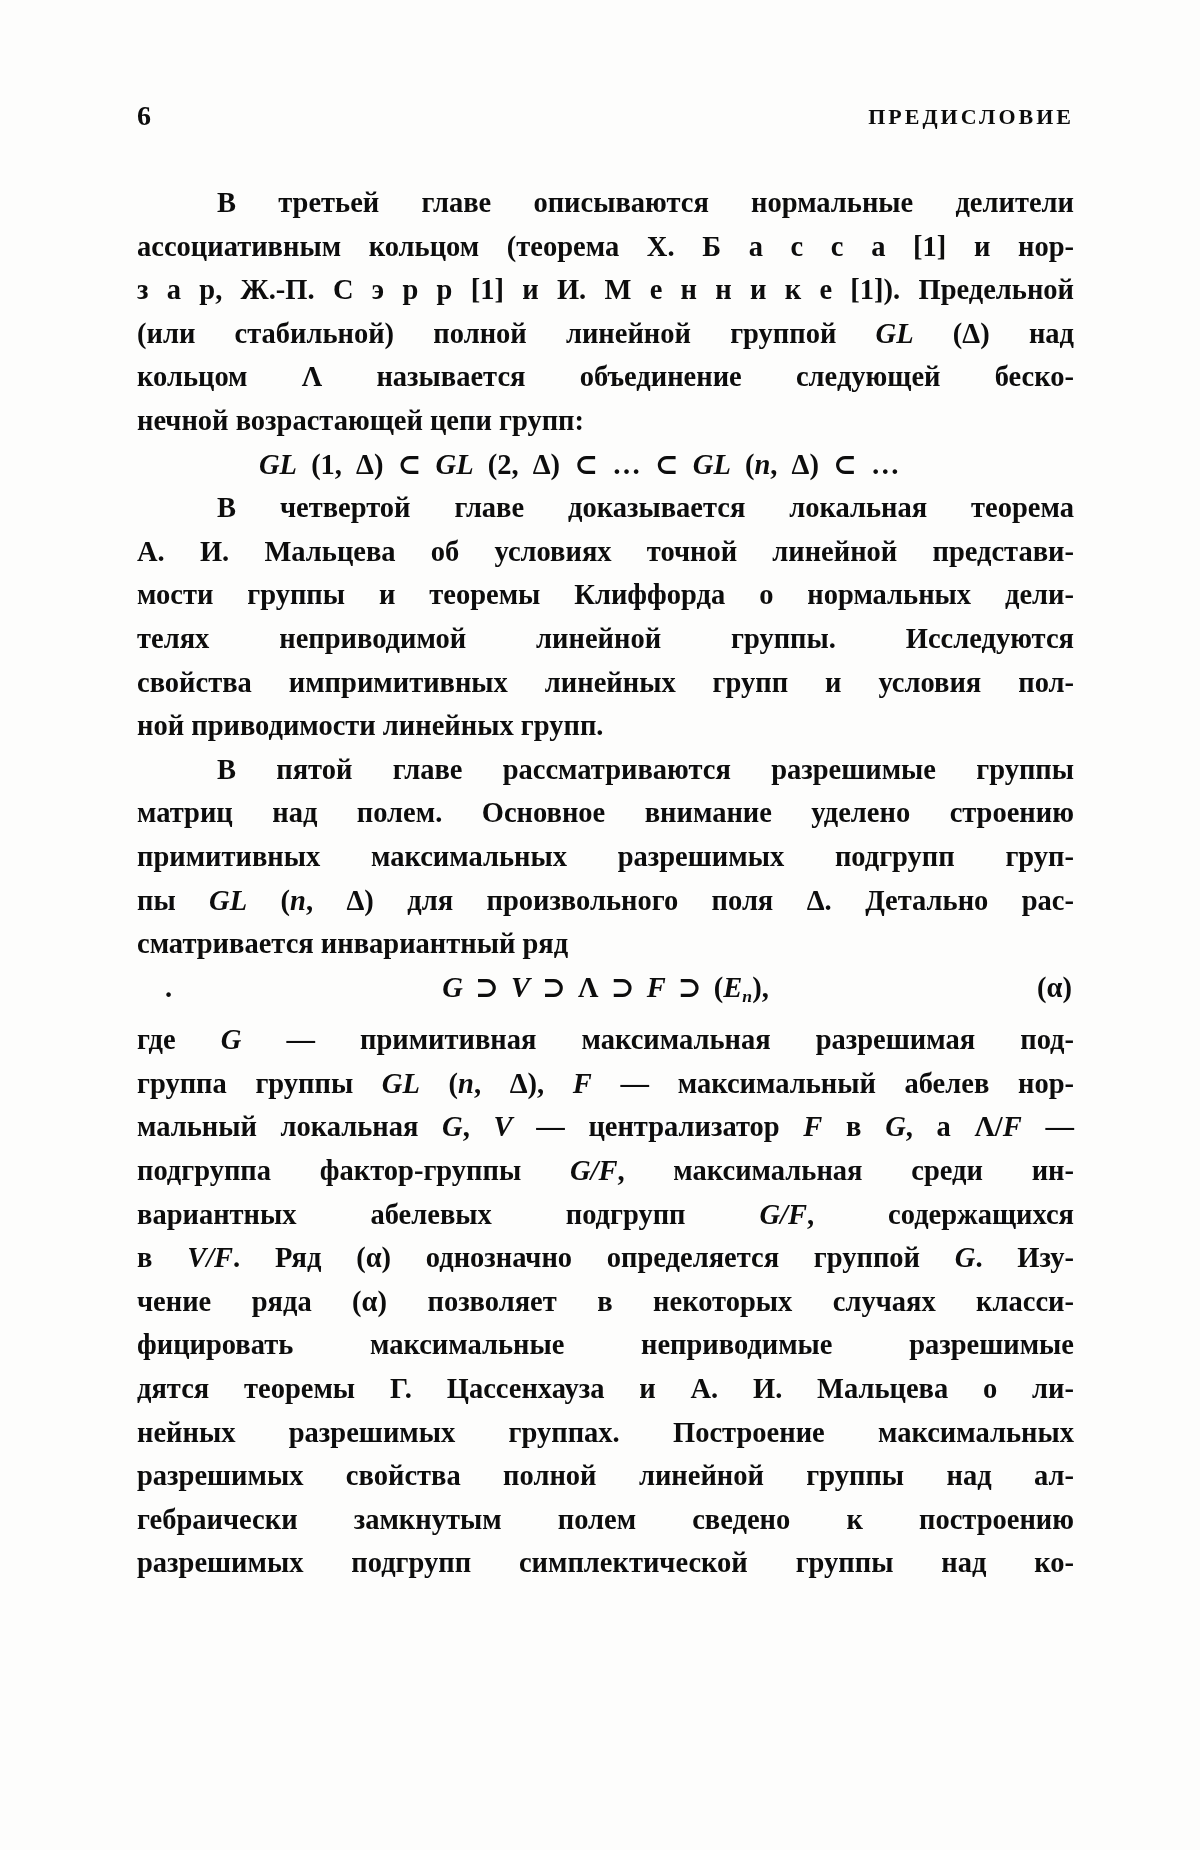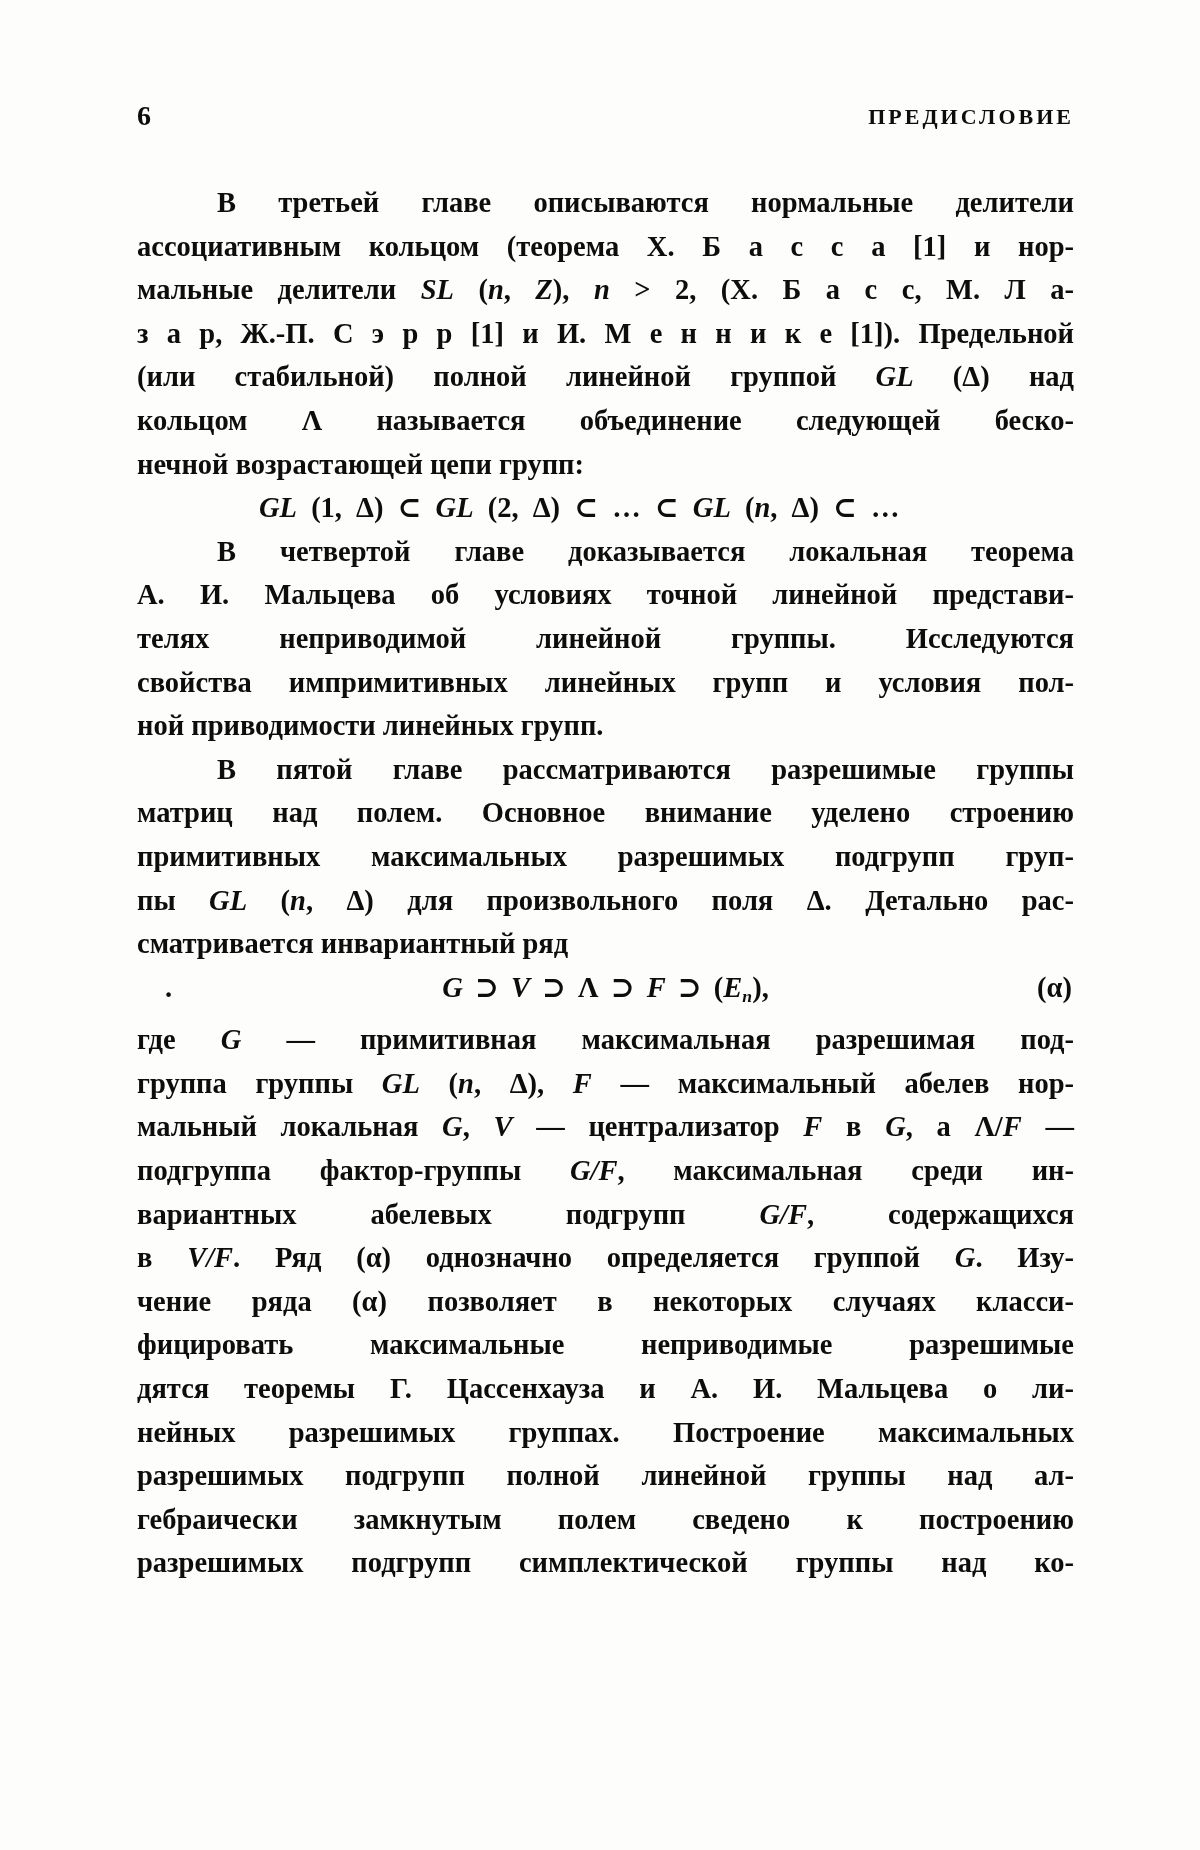--- a/index.html
+++ b/index.html
@@ -97,44 +97,44 @@
 <body>
 
 <div class="page">
   <div class="pagehead">
     <span class="pagenum">6</span>
     <span class="runtitle">ПРЕДИСЛОВИЕ</span>
   </div>
   <div class="body-block">
       <div class="line indent"><span>В третьей главе описываются нормальные делители</span></div>
       <div class="line"><span>ассоциативным кольцом (теорема Х. Б а с с а [1] и нор-</span></div>
-      <div class="line"><span>мальные делители </span><span class="m">SL</span><span> (</span><span class="m">n</span><span>, </span><span class="m">Z</span><span>), </span><span class="m">n</span><span> &gt; 2, (Х. Б а с с, М. Л а-</span></div>
       <div class="line"><span>з а р, Ж.-П. С э р р [1] и И. М е н н и к е [1]). Предельной</span></div>
       <div class="line"><span>(или стабильной) полной линейной группой </span><span class="m">GL</span><span> (Δ) над</span></div>
       <div class="line"><span>кольцом Λ называется объединение следующей беско-</span></div>
       <div class="line nojust"><span>нечной возрастающей цепи групп:</span></div>
       <div class="line f-chain"><span class="m">GL</span><span> (1, Δ) ⊂ </span><span class="m">GL</span><span> (2, Δ) ⊂ … ⊂ </span><span class="m">GL</span><span> (</span><span class="m">n</span><span>, Δ) ⊂ …</span></div>
       <div class="line indent"><span>В четвертой главе доказывается локальная теорема</span></div>
       <div class="line"><span>А. И. Мальцева об условиях точной линейной представи-</span></div>
+      <div class="line"><span>мости группы и теоремы Клиффорда о нормальных дели-</span></div>
       <div class="line"><span>телях неприводимой линейной группы. Исследуются</span></div>
       <div class="line"><span>свойства импримитивных линейных групп и условия пол-</span></div>
       <div class="line nojust"><span>ной приводимости линейных групп.</span></div>
       <div class="line indent"><span>В пятой главе рассматриваются разрешимые группы</span></div>
       <div class="line"><span>матриц над полем. Основное внимание уделено строению</span></div>
       <div class="line"><span>примитивных максимальных разрешимых подгрупп груп-</span></div>
       <div class="line"><span>пы </span><span class="m">GL</span><span> (</span><span class="m">n</span><span>, Δ) для произвольного поля Δ. Детально рас-</span></div>
       <div class="line nojust"><span>сматривается инвариантный ряд</span></div>
       <div class="line f-center"><span class="left-mark">.</span><span class="m">G</span><span> ⊃ </span><span class="m">V</span><span> ⊃ Λ ⊃ </span><span class="m">F</span><span> ⊃ (</span><span class="m">E</span><span class="m sub">n</span><span>),</span><span class="eq-tag">(α)</span></div>
       <div class="line"><span>где </span><span class="m">G</span><span> — примитивная максимальная разрешимая под-</span></div>
       <div class="line"><span>группа группы </span><span class="m">GL</span><span> (</span><span class="m">n</span><span>, Δ), </span><span class="m">F</span><span> — максимальный абелев нор-</span></div>
       <div class="line"><span>мальный локальная </span><span class="m">G</span><span>, </span><span class="m">V</span><span> — централизатор </span><span class="m">F</span><span> в </span><span class="m">G</span><span>, а Λ/</span><span class="m">F</span><span> —</span></div>
       <div class="line"><span>подгруппа фактор-группы </span><span class="m">G/F</span><span>, максимальная среди ин-</span></div>
       <div class="line"><span>вариантных абелевых подгрупп </span><span class="m">G/F</span><span>, содержащихся</span></div>
       <div class="line"><span>в </span><span class="m">V/F</span><span>. Ряд (α) однозначно определяется группой </span><span class="m">G</span><span>. Изу-</span></div>
       <div class="line"><span>чение ряда (α) позволяет в некоторых случаях класси-</span></div>
       <div class="line"><span>фицировать максимальные неприводимые разрешимые</span></div>
       <div class="line"><span>дятся теоремы Г. Цассенхауза и А. И. Мальцева о ли-</span></div>
       <div class="line"><span>нейных разрешимых группах. Построение максимальных</span></div>
-      <div class="line"><span>разрешимых подгрупп полной линейной группы над ал-</span></div>
+      <div class="line"><span>разрешимых свойства полной линейной группы над ал-</span></div>
       <div class="line"><span>гебраически замкнутым полем сведено к построению</span></div>
       <div class="line"><span>разрешимых подгрупп симплектической группы над ко-</span></div>
     </div>
 </div>
 
 </body></html>

